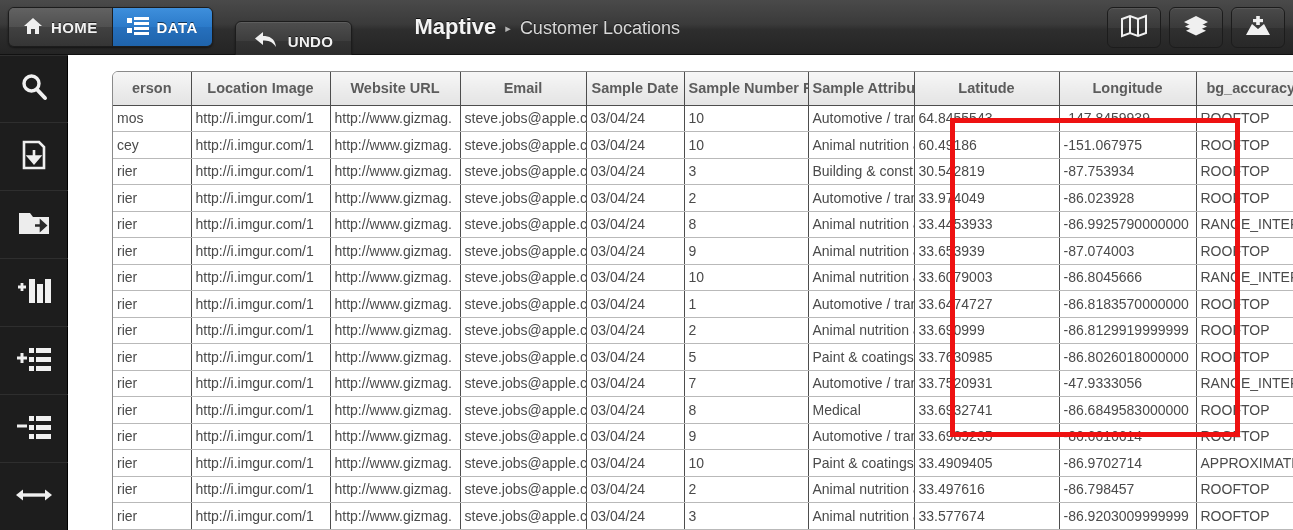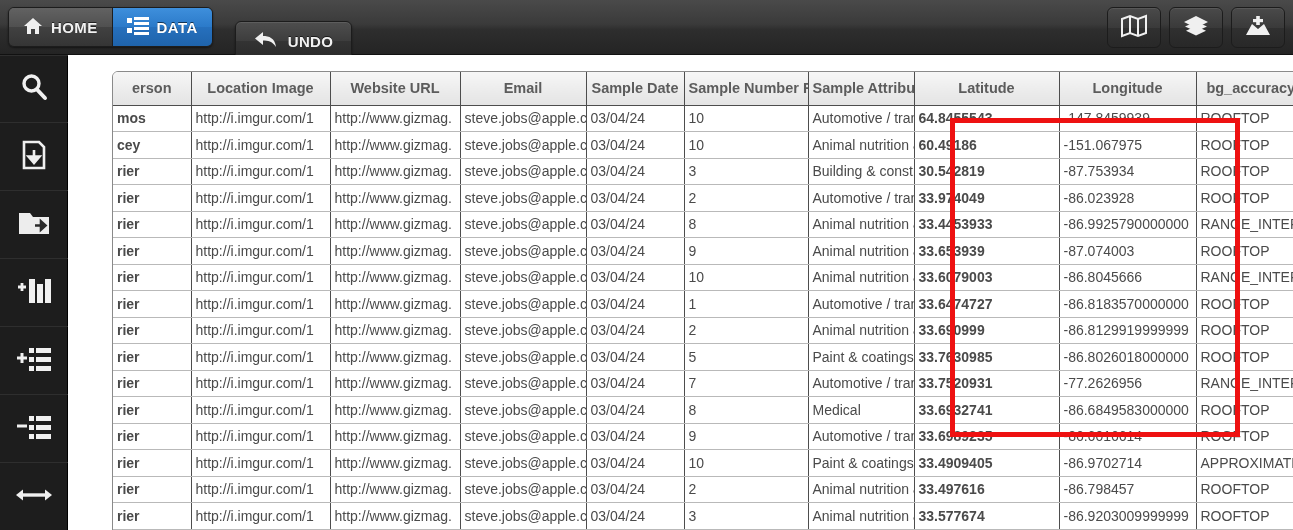--- a/index.html
+++ b/index.html
@@ -124,28 +124,28 @@
     border-bottom: 1px solid #b9b9b9;
     padding: 0 4px;
     white-space: nowrap; overflow: hidden;
     text-align: left;
     background: #fff;
     font-size: 14px;
   }
   table.grid tr td:last-child, table.grid tr th:last-child { border-right: none; }
 
   
-  .c0 { width: 78px; font-weight: bold; }
+  .c0 { width: 78px; }
   .c1 { width: 139px; }
   .c2 { width: 130px; }
   .c3 { width: 126px; }
   .c4 { width: 98px; }
   .c5 { width: 124px; }
   .c6 { width: 106px; }
-  .c7 { width: 145px; font-weight: bold; }
+  .c7 { width: 145px; }
   .c8 { width: 137px; }
   .c9 { width: 109px; }
 
   
   .c0 { padding-left: 4px; }
 
   
   #vscroll {
     position: absolute; right: 0px; top: 34px;
     width: 16px; height: 435px;
@@ -210,20 +210,25 @@
 
     <div class="undo-btn">
       <span>
         <svg width="24" height="20" viewBox="0 0 24 20">
           <path d="M9 2 L9 6 C15 6 21 8 22 17 C18 11 14 10.5 9 10.5 L9 15 L1 8.5 Z" fill="#f0f0f0"></path>
         </svg>
       </span>
       <span>UNDO</span>
     </div>
 
+    <div id="title-wrap">
+      <span id="brand-title">Maptive</span>
+      <span id="crumb-arrow">▸</span>
+      <span id="crumb-text">Customer Locations</span>
+    </div>
 
     <div id="header-icons">
       <div class="hdr-icon-btn">
         <span>
           <svg width="26" height="24" viewBox="0 0 26 24">
             <path d="M1 5 L9 2 L17 5 L25 2 V19 L17 22 L9 19 L1 22 Z" fill="none" stroke="#f0f0f0" stroke-width="2"></path>
             <line x1="9" y1="2" x2="9" y2="19" stroke="#f0f0f0" stroke-width="2"></line>
             <line x1="17" y1="5" x2="17" y2="22" stroke="#f0f0f0" stroke-width="2"></line>
           </svg>
         </span>
@@ -468,21 +473,21 @@
             </tr>
             <tr>
               <td class="c0">rier</td>
               <td class="c1">http://i.imgur.com/1</td>
               <td class="c2">http://www.gizmag.</td>
               <td class="c3">steve.jobs@apple.co</td>
               <td class="c4">03/04/24</td>
               <td class="c5">7</td>
               <td class="c6">Automotive / tran</td>
               <td class="c7">33.7520931</td>
-              <td class="c8">-77.2626956</td>
+              <td class="c8">-47.9333056</td>
               <td class="c9">RANGE_INTERPOLAT</td>
             </tr>
             <tr>
               <td class="c0">rier</td>
               <td class="c1">http://i.imgur.com/1</td>
               <td class="c2">http://www.gizmag.</td>
               <td class="c3">steve.jobs@apple.co</td>
               <td class="c4">03/04/24</td>
               <td class="c5">8</td>
               <td class="c6">Medical</td>

